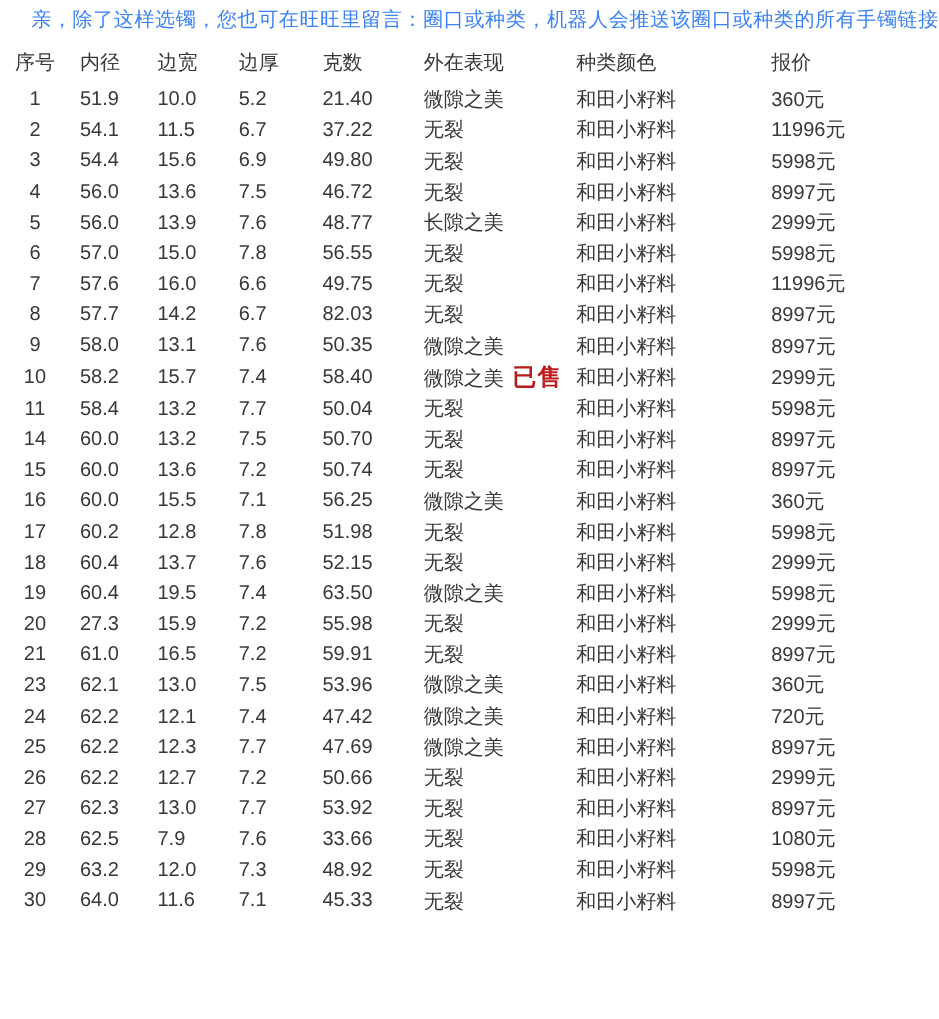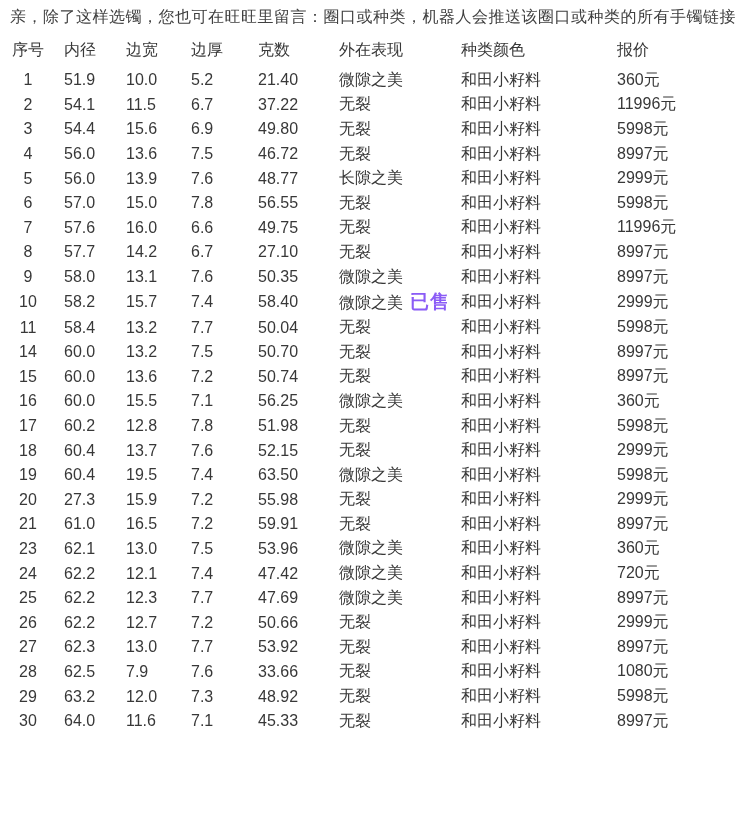--- a/index.html
+++ b/index.html
@@ -55,21 +55,21 @@
     font-weight: bold;
     font-size: 19px;
     margin-left: 7px;
     letter-spacing: 1px;
   }
 </style>
 </head>
 <body>
 
 <div>
-  <p class="notice" style="color: #404040;">亲，除了这样选镯，您也可在旺旺里留言：圈口或种类，机器人会推送该圈口或种类的所有手镯链接</p>
+  <p class="notice" style="color: #3b82f6; text-align: right;">亲，除了这样选镯，您也可在旺旺里留言：圈口或种类，机器人会推送该圈口或种类的所有手镯链接</p>
 
   <table class="bracelet-table">
     <colgroup>
       <col style="width:48px">
       <col style="width:62px">
       <col style="width:65px">
       <col style="width:67px">
       <col style="width:81px">
       <col style="width:122px">
       <col style="width:156px">
@@ -156,42 +156,42 @@
           <td>49.75</td>
           <td>无裂</td>
           <td>和田小籽料</td>
           <td>11996元</td>
         </tr>
         <tr>
           <td>8</td>
           <td>57.7</td>
           <td>14.2</td>
           <td>6.7</td>
-          <td>27.10</td>
+          <td>82.03</td>
           <td>无裂</td>
           <td>和田小籽料</td>
           <td>8997元</td>
         </tr>
         <tr>
           <td>9</td>
           <td>58.0</td>
           <td>13.1</td>
           <td>7.6</td>
           <td>50.35</td>
           <td>微隙之美</td>
           <td>和田小籽料</td>
           <td>8997元</td>
         </tr>
         <tr>
           <td>10</td>
           <td>58.2</td>
           <td>15.7</td>
           <td>7.4</td>
           <td>58.40</td>
-          <td>微隙之美<span class="sold-badge" style="color: #8b5cf6;">已售</span></td>
+          <td>微隙之美<span class="sold-badge" style="color: #b91c1c;">已售</span></td>
           <td>和田小籽料</td>
           <td>2999元</td>
         </tr>
         <tr>
           <td>11</td>
           <td>58.4</td>
           <td>13.2</td>
           <td>7.7</td>
           <td>50.04</td>
           <td>无裂</td>

